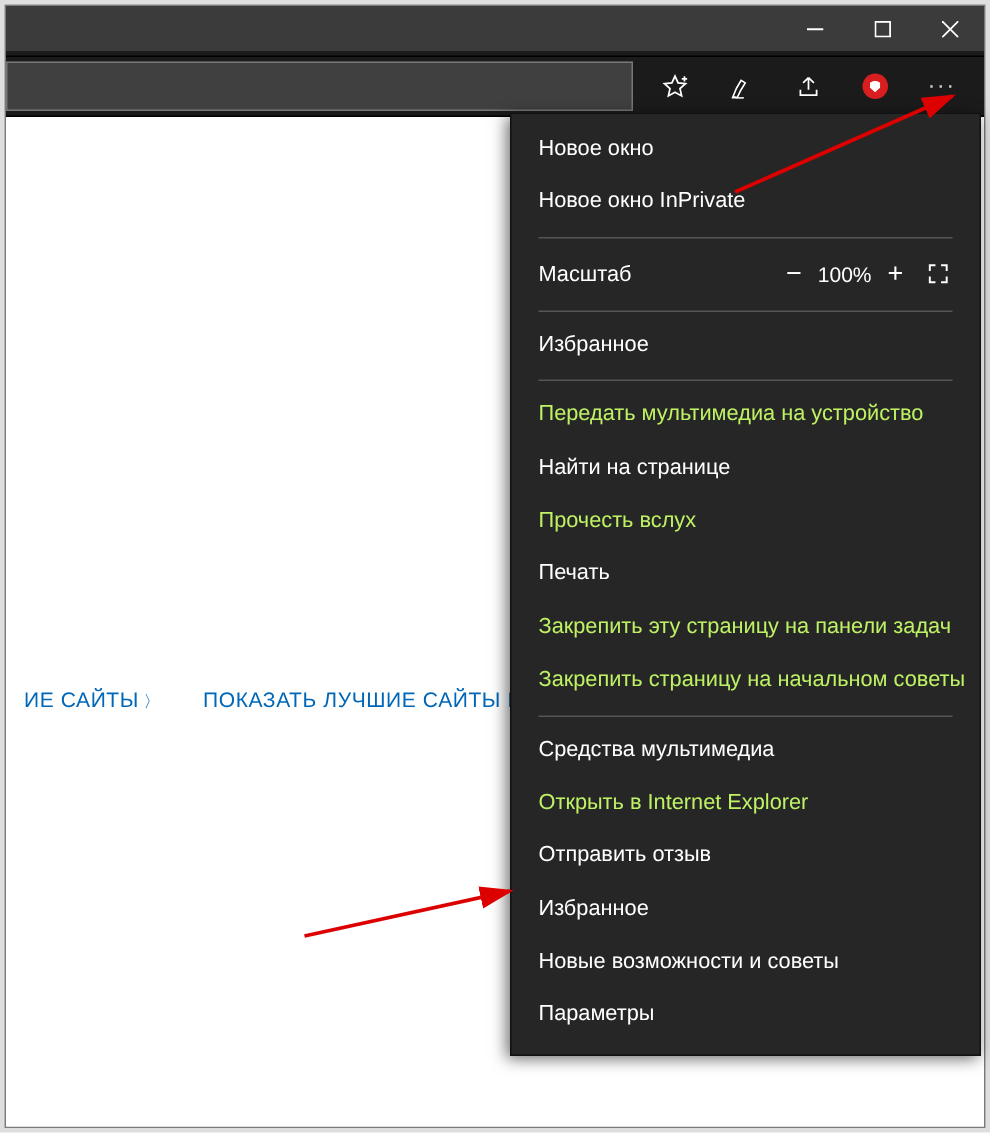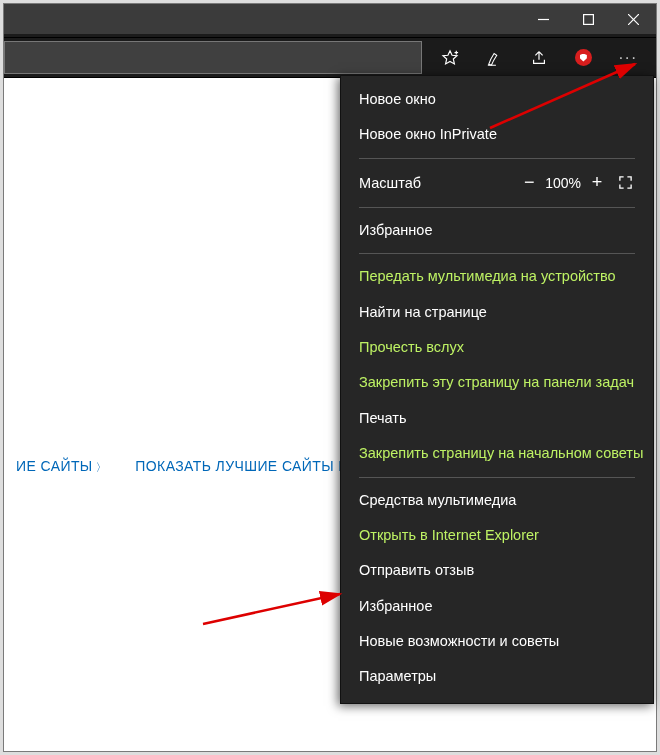--- a/index.html
+++ b/index.html
@@ -219,22 +219,22 @@
           <path d="M2 6V2h4M14 6V2h-4M2 10v4h4M14 10v4h-4" fill="none" stroke="#fff" stroke-width="1.4"></path>
         </svg>
     </span>
   </div>
   <div class="menu-sep"></div>
   <div class="menu-item">Избранное</div>
   <div class="menu-sep"></div>
   <div class="menu-item disabled">Передать мультимедиа на устройство</div>
   <div class="menu-item">Найти на странице</div>
   <div class="menu-item disabled">Прочесть вслух</div>
+  <div class="menu-item">Печать</div>
   <div class="menu-item disabled">Закрепить эту страницу на панели задач</div>
-  <div class="menu-item">Печать</div>
   <div class="menu-item disabled">Закрепить страницу на начальном советы</div>
   <div class="menu-sep"></div>
   <div class="menu-item">Средства мультимедиа</div>
   <div class="menu-item disabled">Открыть в Internet Explorer</div>
   <div class="menu-item">Отправить отзыв</div>
   <div class="menu-item">Избранное</div>
   <div class="menu-item">Новые возможности и советы</div>
   <div class="menu-item">Параметры</div>
 </div>
 

